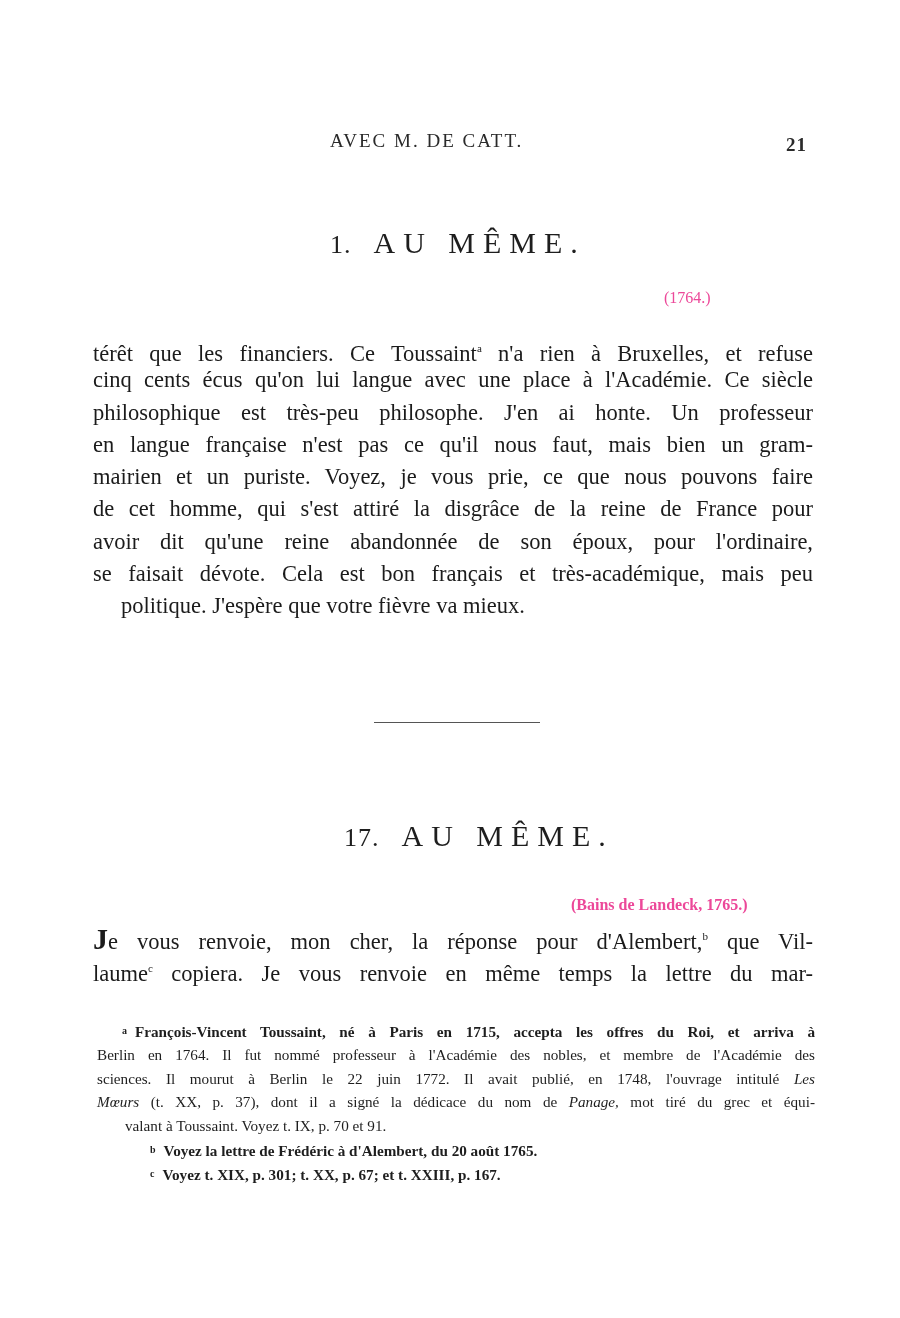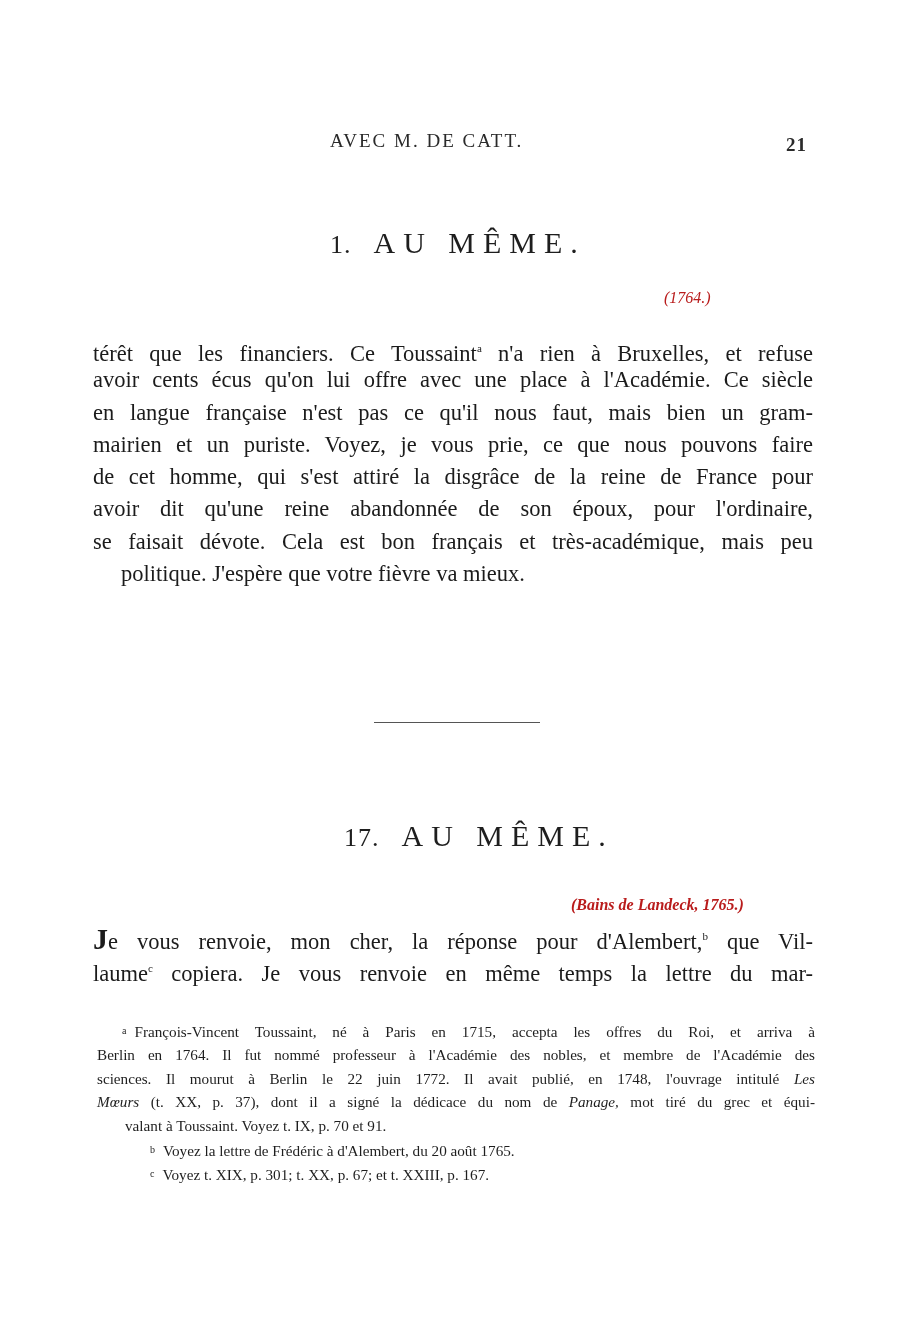--- a/index.html
+++ b/index.html
@@ -13,55 +13,56 @@
     left: 330px; top: 130px; font-size: 19px; letter-spacing: 2px; color: #2a2a2a;
   }
   .page-num {
     left: 786px; top: 134px; font-size: 19px; font-weight: bold; letter-spacing: 1px; color: #2a2a2a;
   }
   .letter-title {
     font-size: 30px; letter-spacing: 1px; color: #1e1e1e;
   }
   .letter-title .num { font-size: 26px; margin-right: 22px; }
   .letter-title .name { letter-spacing: 8px; }
-  .dateline { font-size: 16px; color: #b91c1c; font-style: italic; }
+  .dateline { font-size: 16px; color: #ec4899; }
   .dateline.bold { font-weight: bold; }
   .body-text {
     left: 93px; width: 720px; font-size: 22.5px; line-height: 32.3px; color: #1b1b1b;
   }
   .line { display: block; text-align: justify; text-align-last: justify; white-space: nowrap; height: 32.3px; }
   .line.last { text-align-last: left; margin-left: 28px; }
   .dropcap { font-size: 34px; line-height: 1; }
   .dropcap-bold { font-size: 30px; font-weight: bold; line-height: 1; }
   sup.fn { font-size: 11px; vertical-align: 9px; }
   .divider {
     left: 374px; top: 722px; width: 166px; height: 0; border-top: 1.5px solid #555;
   }
   .footnotes {
     left: 97px; width: 718px; font-size: 15.2px; line-height: 23.8px; color: #1e1e1e;
   }
   .footnotes .line { height: 23.8px; }
-  .footnotes .indent { padding-left: 25px; }
+  .footnotes .indent { padding-left: 25px; font-weight: bold; }
   .fn-mark { font-size: 10px; vertical-align: 3px; margin-right: 8px; }
   i { font-style: italic; }
 </style>
 </head>
 <body>
 
 <div class="abs running-head">AVEC M. DE CATT.</div>
 <div class="abs page-num">21</div>
 
 <div class="abs letter-title" style="left:330px; top:226px;">
   <span class="num">1.</span><span class="name">AU MÊME.</span>
 </div>
 <div class="abs dateline" style="left:664px; top:289px;">(1764.)</div>
 
 <div class="abs body-text" style="top:332px;">
   <span class="line"><span>térêt que les financiers. Ce Toussaint</span><sup class="fn">a</sup><span> n'a rien à Bruxelles, et refuse</span></span>
-  <span class="line">avoir cents écus qu'on lui offre avec une place à l'Académie. Ce siècle</span>
+  <span class="line">cinq cents écus qu'on lui langue avec une place à l'Académie. Ce siècle</span>
+  <span class="line">philosophique est très-peu philosophe. J'en ai honte. Un professeur</span>
   <span class="line">en langue française n'est pas ce qu'il nous faut, mais bien un gram-</span>
   <span class="line">mairien et un puriste. Voyez, je vous prie, ce que nous pouvons faire</span>
   <span class="line">de cet homme, qui s'est attiré la disgrâce de la reine de France pour</span>
   <span class="line">avoir dit qu'une reine abandonnée de son époux, pour l'ordinaire,</span>
   <span class="line">se faisait dévote. Cela est bon français et très-académique, mais peu</span>
   <span class="line last">politique. J'espère que votre fièvre va mieux.</span>
 </div>
 
 <div class="abs divider"></div>
 

